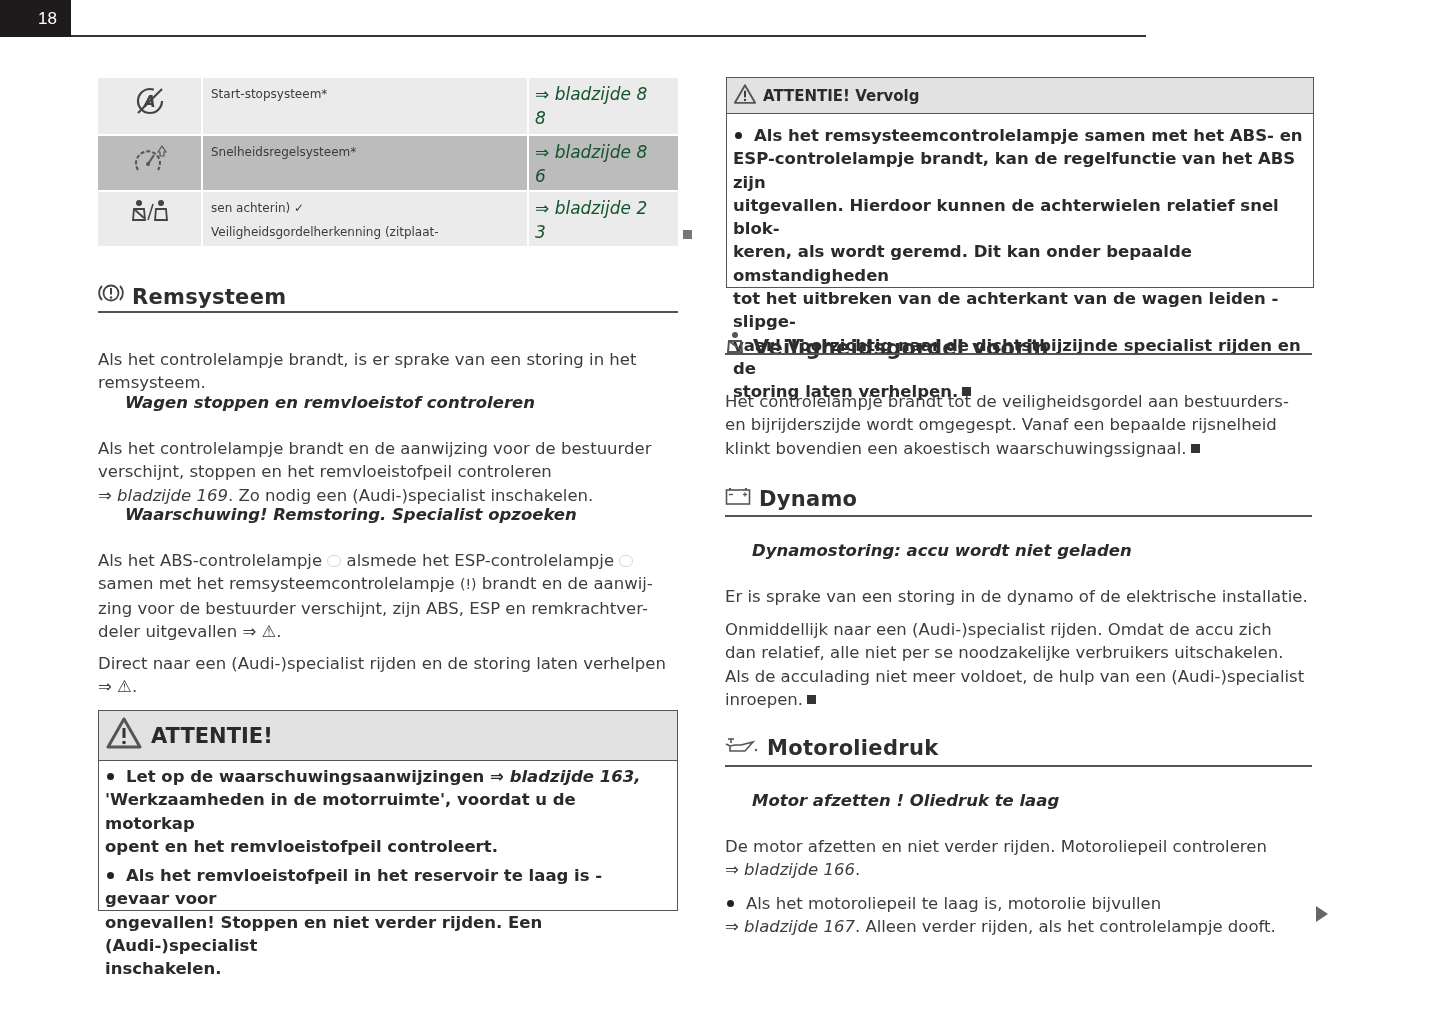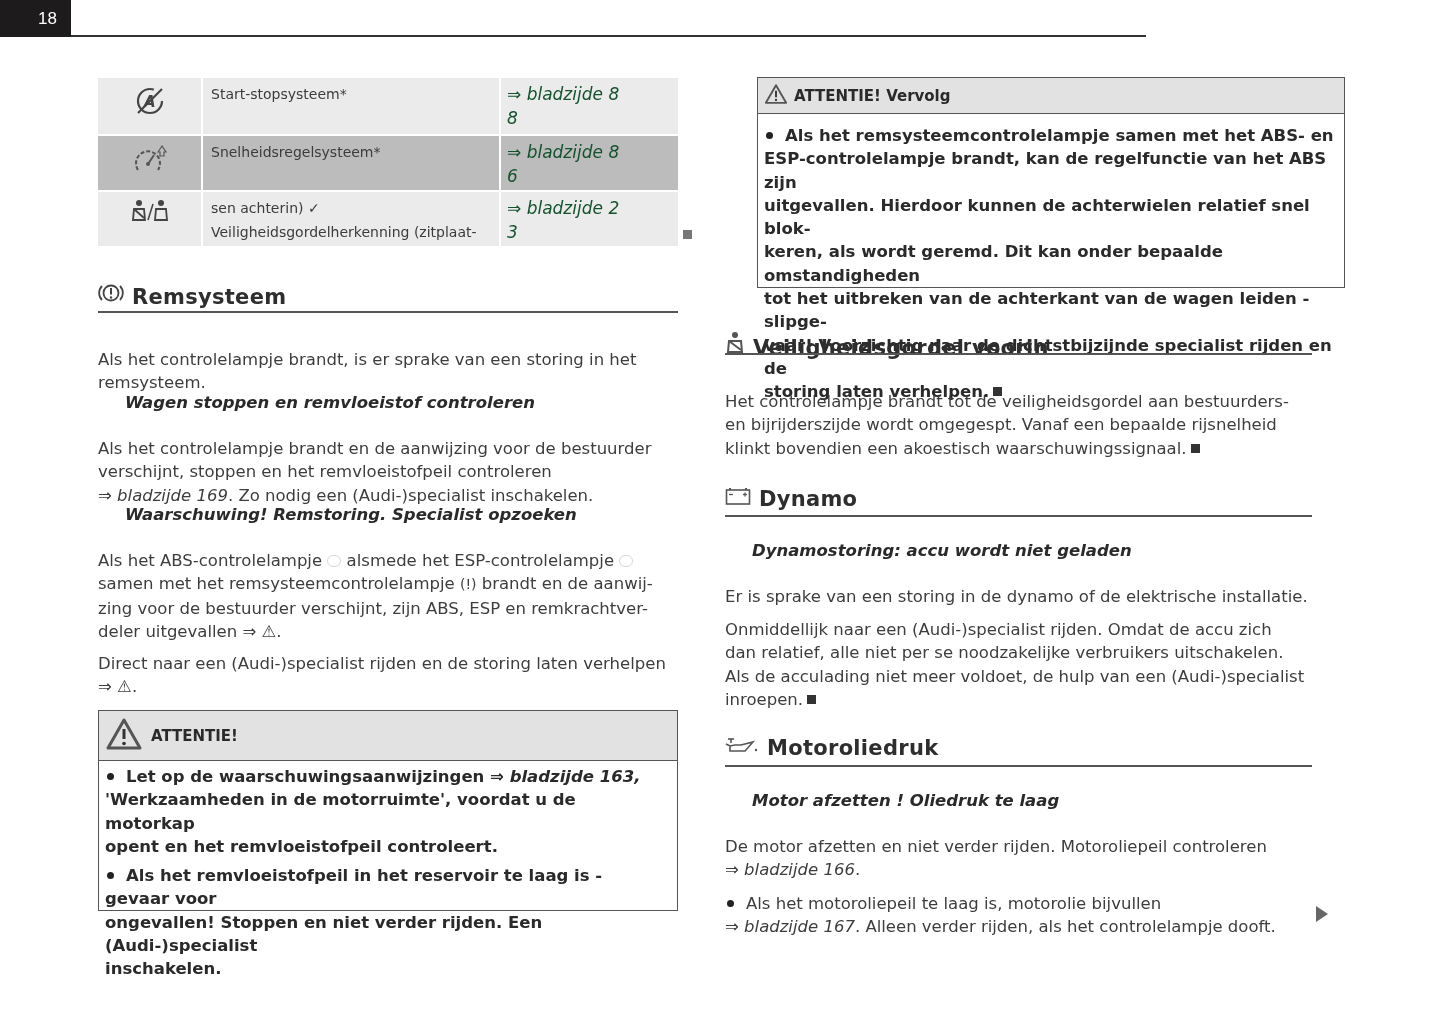--- a/index.html
+++ b/index.html
@@ -11,21 +11,21 @@
     font-family: "Liberation Sans", sans-serif; font-size: 17px; line-height: 37px; text-align: right; padding-right: 14px; }
   .header-rule { position: absolute; left: 71px; top: 35px; right: 0; height: 2px; background: #333; }
 
   
   .wl-table { position: absolute; left: 98px; top: 78px; width: 580px; border-collapse: collapse; }
   .wl-row { display: flex; height: 56px; }
   .wl-row.light { background: #ebebeb; }
   .wl-row.dark { background: #bcbcbc; }
   .wl-row + .wl-row { border-top: 2px solid #fff; }
   .wl-icon { width: 105px; display: flex; justify-content: center; align-items: flex-start; padding-top: 6px; color: #444; font-size: 20px; border-right: 2px solid #fff; }
-  .wl-label { width: 298px; padding: 4px 8px; font-size: 14px; line-height: 24px; color: #3b3b3b; border-right: 2px solid #fff; }
+  .wl-label { width: 326px; padding: 4px 8px; font-size: 12px; line-height: 24px; color: #3b3b3b; border-right: 2px solid #fff; }
   .wl-ref { flex: 1; padding: 4px 6px; font-size: 17px; line-height: 24px; font-style: italic; color: #14532d; }
   .end-mark-table { position: absolute; left: 683px; top: 230px; width: 9px; height: 9px; background: #777; }
 
   .sec-title { position: absolute; font-family: "DejaVu Sans", sans-serif; font-weight: bold; font-size: 21px; color: #2e2e2e; letter-spacing: 0.3px; display: flex; align-items: flex-end; gap: 8px; }
   .sec-rule { position: absolute; height: 1.5px; background: #555; }
 
   p.body { position: absolute; font-size: 16.5px; line-height: 23.3px; color: #3d3d3d; margin-top: 12px; }
   .sub { position: absolute; font-size: 16.5px; font-weight: bold; color: #2a2a2a; font-style: italic; }
   .it { font-style: italic; }
   .sq { display: inline-block; width: 9px; height: 9px; background: #333; margin-left: 4px; vertical-align: 1px; }
@@ -139,21 +139,21 @@
   <span>deler uitgevallen ⇒</span>
   <span class="tri">⚠</span>.
 </p>
 <p class="body" style="left:98px; top:640px; width:590px;">
   <span>Direct naar een (Audi-)specialist rijden en de storing laten verhelpen</span><br>
   <span>⇒</span>
   <span class="tri">⚠</span>.
 </p>
 
 <div class="warn-box" style="left:98px; top:710px; width:580px; height:201px;">
-  <div class="warn-head" style="height:50px; padding-left:6px; font-size:15px; gap:8px;">
+  <div class="warn-head" style="height:50px; padding-left:6px; font-size:21px; gap:8px;">
     <span>
       <svg width="38" height="34" viewBox="0 0 38 34">
           <path d="M19 3 L35 31 L3 31 Z" fill="none" stroke="#555" stroke-width="3" stroke-linejoin="round"></path>
           <line x1="19" y1="12" x2="19" y2="22" stroke="#333" stroke-width="3"></line>
           <circle cx="19" cy="26.5" r="1.8" fill="#333"></circle>
         </svg>
     </span>
     <span>ATTENTIE!</span>
   </div>
   <div class="warn-body">
@@ -163,21 +163,21 @@
       <span>opent en het remvloeistofpeil controleert.</span>
     </div>
     <div class="item">
       <span class="bullet"></span><span>Als het remvloeistofpeil in het reservoir te laag is - gevaar voor</span><br>
       <span>ongevallen! Stoppen en niet verder rijden. Een (Audi-)specialist</span><br>
       <span>inschakelen.</span>
     </div>
   </div>
 </div>
 
-<div class="warn-box" style="left:757px; top:77px; width:588px; height:211px;">
+<div class="warn-box" style="left:726px; top:77px; width:588px; height:211px;">
   <div class="warn-head" style="height:36px; padding-left:6px; font-size:15px; gap:6px;">
     <span>
       <svg width="24" height="22" viewBox="0 0 38 34">
           <path d="M19 3 L35 31 L3 31 Z" fill="none" stroke="#555" stroke-width="3" stroke-linejoin="round"></path>
           <line x1="19" y1="12" x2="19" y2="22" stroke="#333" stroke-width="3"></line>
           <circle cx="19" cy="26.5" r="1.8" fill="#333"></circle>
         </svg>
     </span>
     <span>ATTENTIE! Vervolg</span>
   </div>

